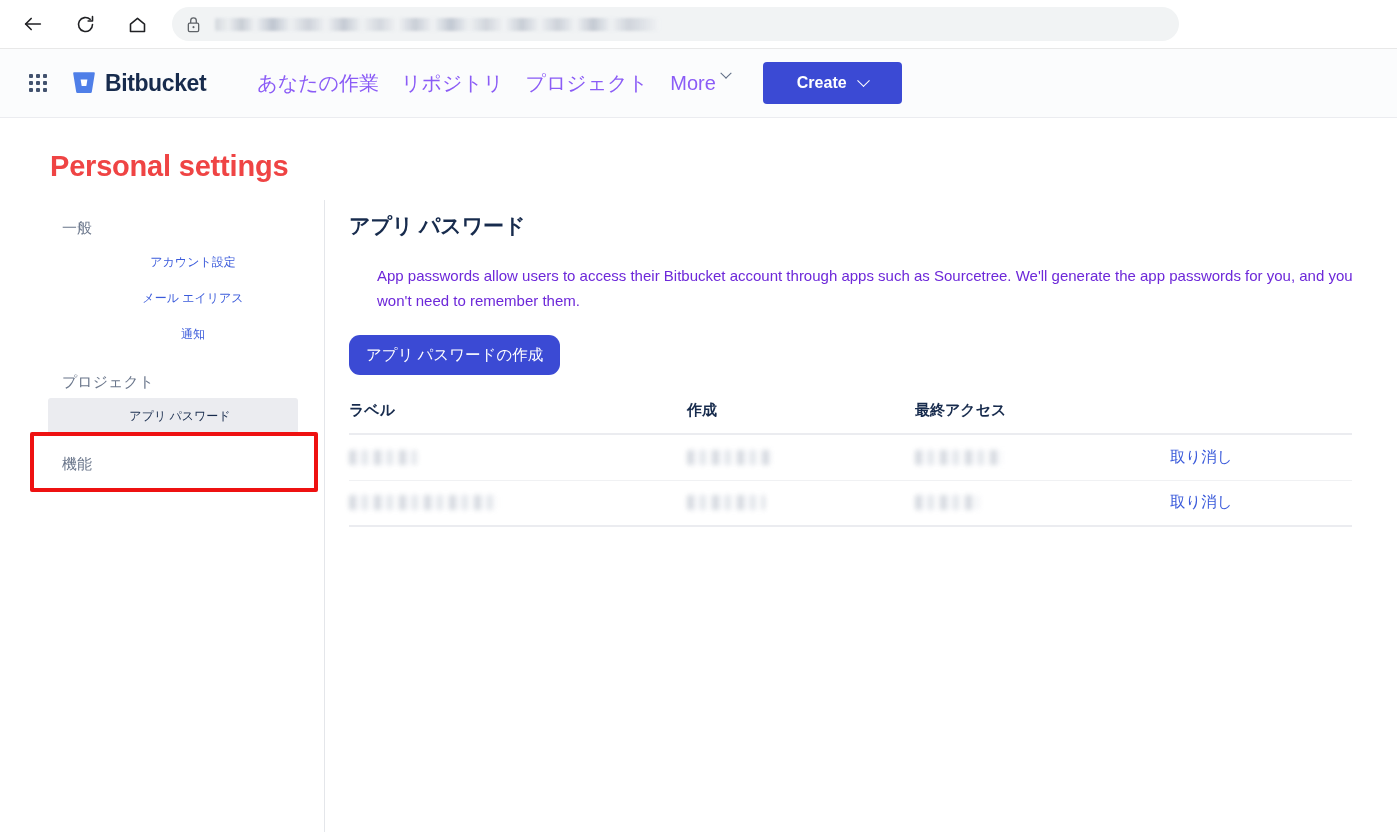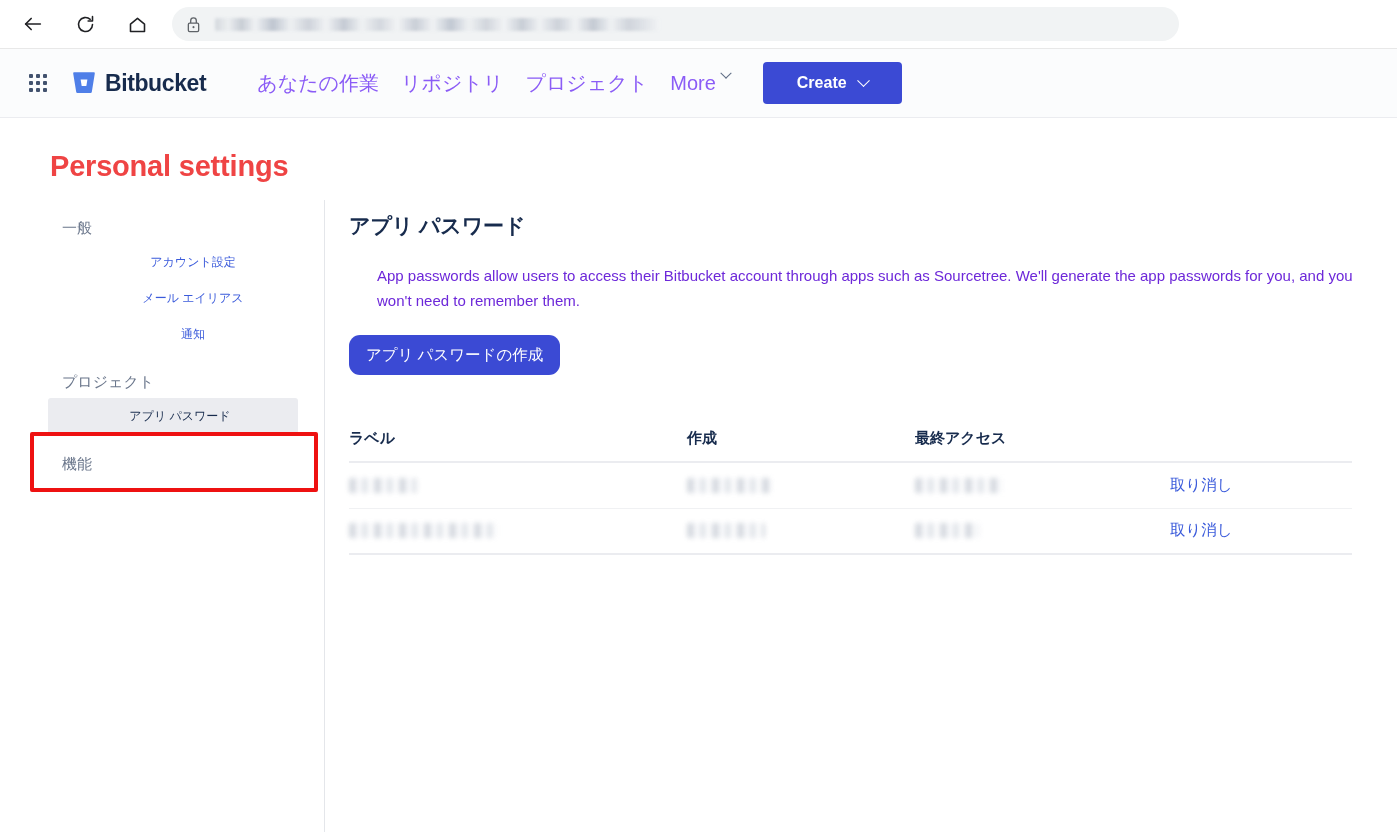--- a/index.html
+++ b/index.html
@@ -249,21 +249,20 @@
     font-family: Liberation Serif, serif;
     display: inline-block;
     line-height: 40px;
     margin-bottom: 26px;
   }
 
   table.pw-table {
     width: 1003px;
     border-collapse: collapse;
     table-layout: fixed;
-    margin-top: 28px;
   }
   table.pw-table th {
     text-align: left;
     font-size: 15px;
     font-weight: 700;
     color: #172b4d;
     padding: 0 0 13px 0;
     border-bottom: 2px solid #ebecf0;
   }
   table.pw-table td {

